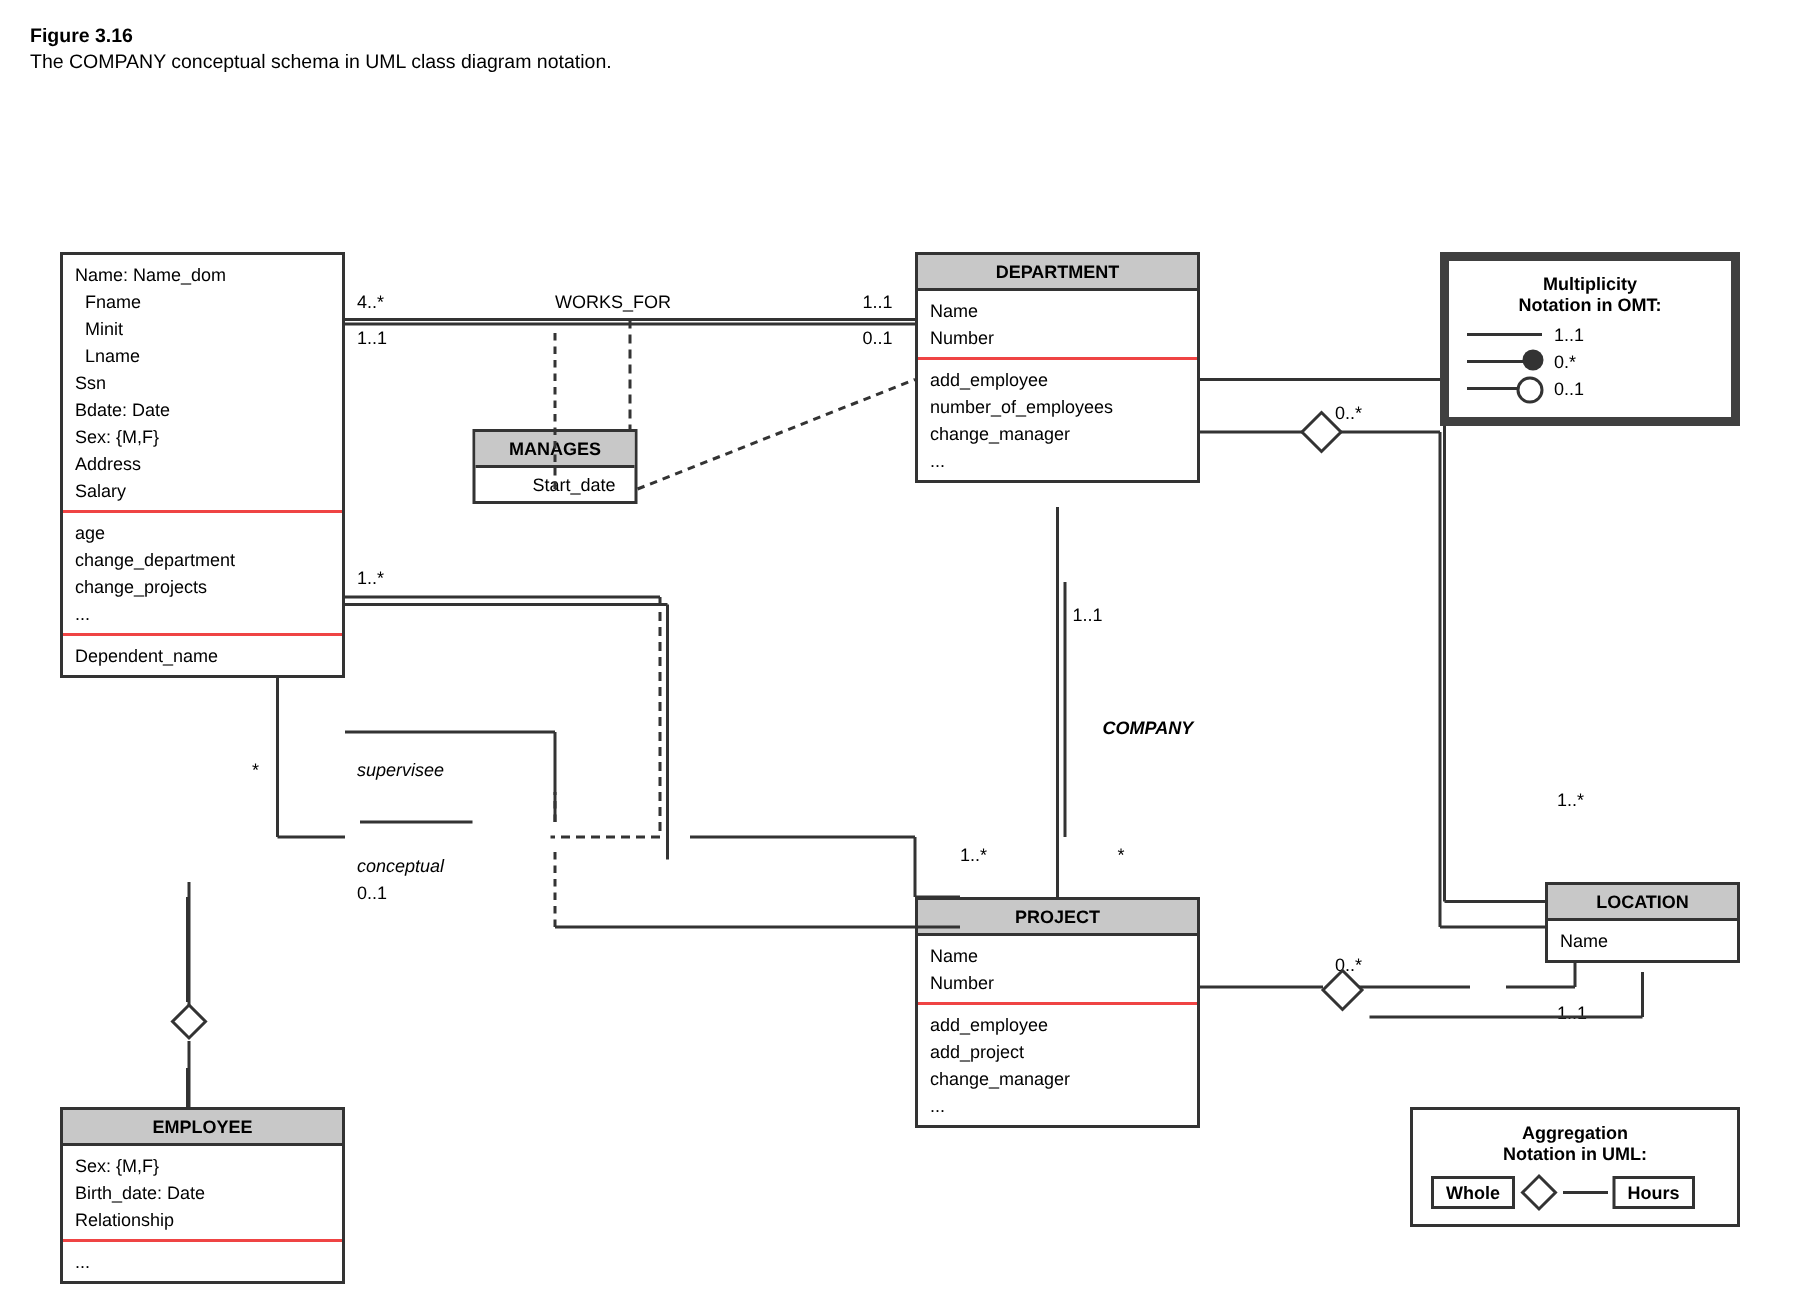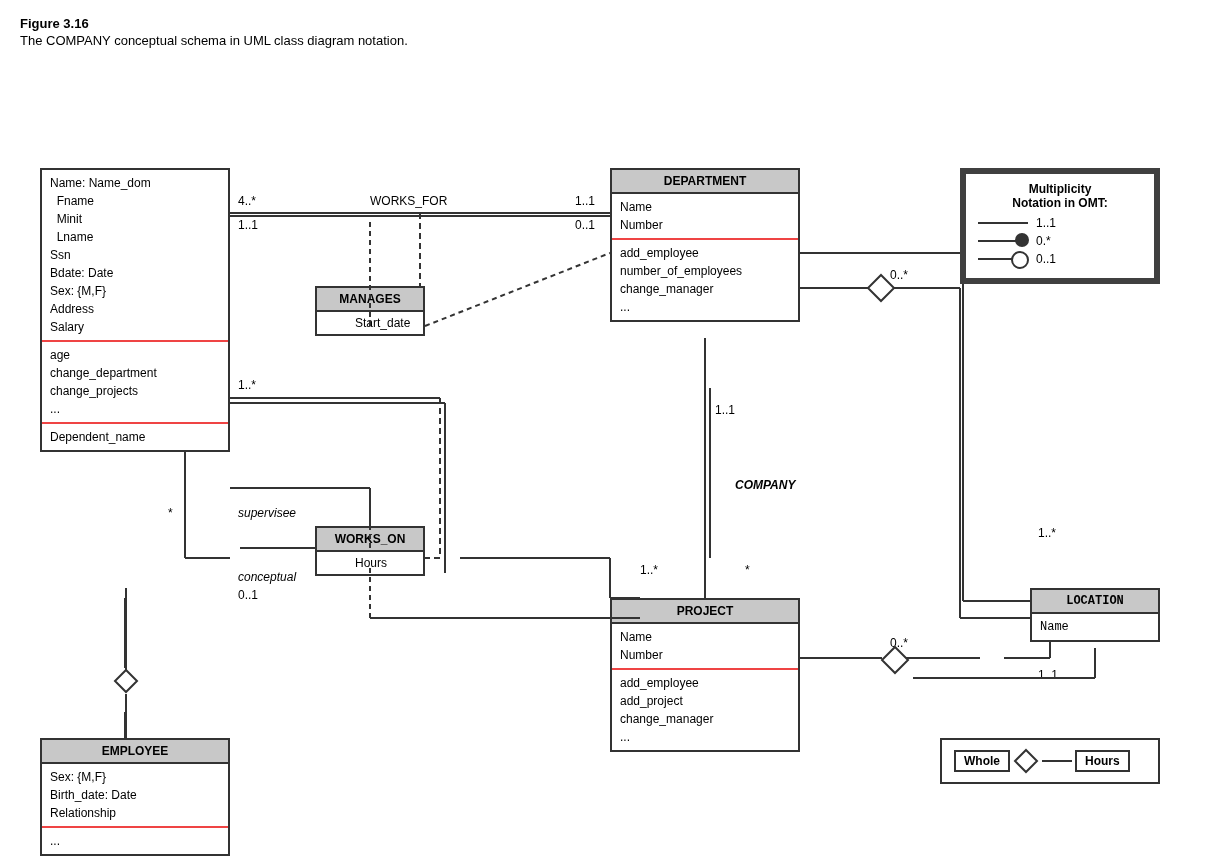--- a/index.html
+++ b/index.html
@@ -279,36 +279,32 @@
     <div class="class-section">
       Sex: {M,F}<br>
       Birth_date: Date<br>
       Relationship
     </div>
     <div class="class-section">
       ...
     </div>
   </div>
 
-  <div class="uml-class" style="left:1010px; top:530px; width:130px;font-family:Liberation Mono, monospace;">
+  <div class="uml-class" style="left:1010px; top:530px; width:130px;">
     <div class="class-header">LOCATION</div>
     <div class="class-section">
       Name
     </div>
   </div>
 
   <div class="assoc-box" style="left:295px; top:228px; width:110px;">
     <div class="assoc-header">MANAGES</div>
     <div class="assoc-body">Start_date</div>
   </div>
 
-  <div class="assoc-box" style="left:295px; top:468px; width:110px;">
-    <div class="assoc-header">WORKS_ON</div>
-    <div class="assoc-body">Hours</div>
-  </div>
 
   <div class="label-text" style="left:350px; top:136px;">WORKS_FOR</div>
 
   <div class="label-text label-italic" style="left:715px; top:420px; font-style:italic; font-weight:bold;">COMPANY</div>
 
   <div class="label-text label-italic" style="left:218px; top:448px; font-style:italic;">supervisee</div>
 
   <div class="label-text label-italic" style="left:218px; top:512px; font-style:italic;">conceptual</div>
 
   <div class="label-text" style="left:218px; top:136px;">4..*</div>
@@ -391,20 +387,24 @@
       <div class="n-line-dot"></div>
       <span>0.*</span>
     </div>
     <div class="notation-row">
       <div class="n-line-circle"></div>
       <span>0..1</span>
     </div>
   </div>
 
   <div class="agg-box" style="right:20px; top:680px; width:220px;">
+    <div class="agg-title">
+      <span>Aggregation</span><br>
+      <span>Notation in UML:</span>
+    </div>
     <div class="agg-row">
       <div class="agg-box-label">Whole</div>
       <svg width="26" height="26">
         <polygon points="13,2 24,13 13,24 2,13" fill="white" stroke="#333" stroke-width="2"></polygon>
       </svg>
       <div style="width:30px; height:2px; background:#333;"></div>
       <div class="agg-box-label">Hours</div>
     </div>
   </div>
 

